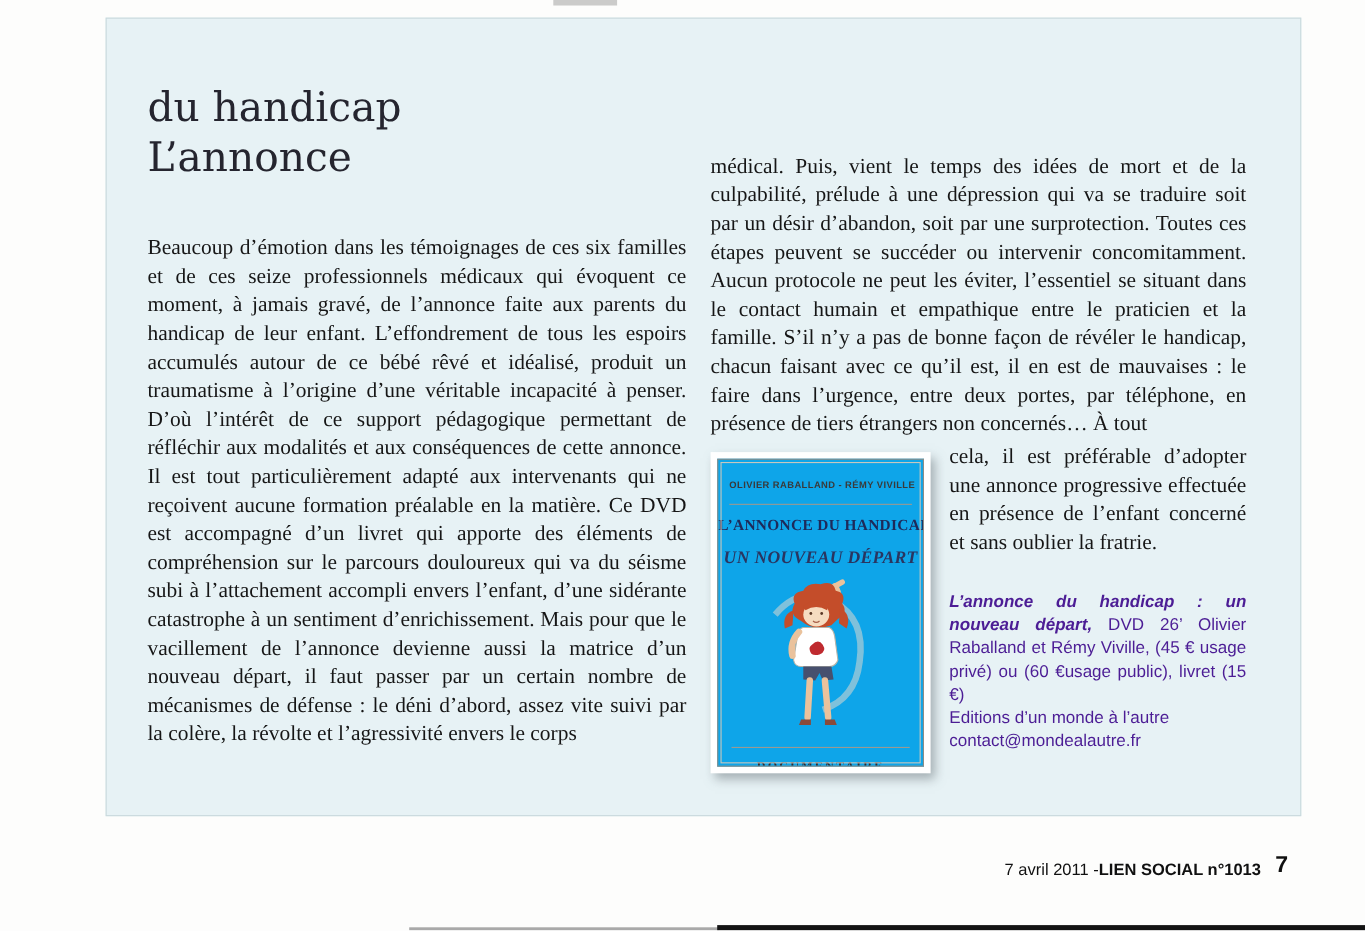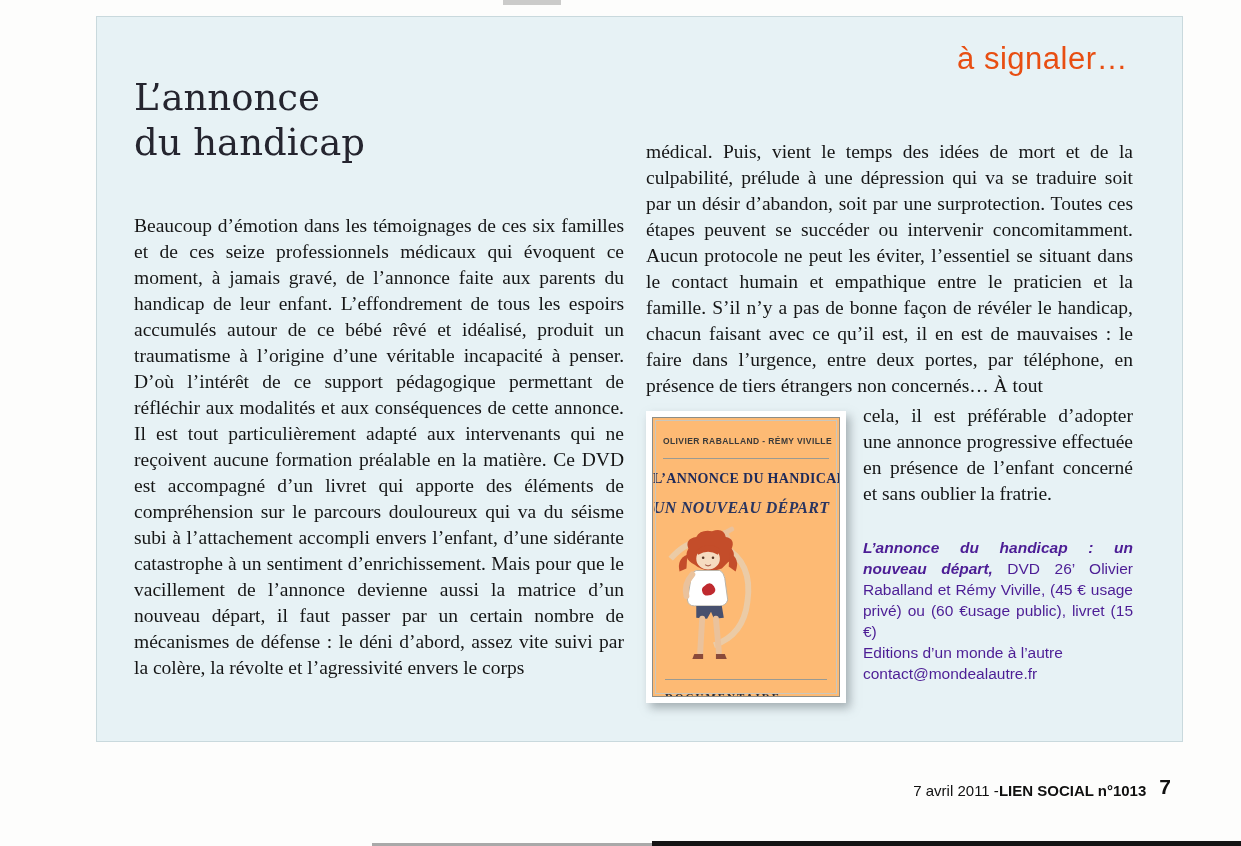--- a/index.html
+++ b/index.html
@@ -58,24 +58,25 @@
     width: 188px;
     height: 280px;
     margin: 8px 17px 6px 0;
     background: #ffffff;
     padding: 6px;
     box-shadow: 4px 5px 9px rgba(110,120,125,0.55);
   }
   .cover-inner {
     box-sizing: border-box;
     width: 100%; height: 100%;
-    background: #fdba74;
+    background: #0ea5e9;
     border: 1px solid #8d8d86;
     outline: 1px solid #c9c7bd;
     outline-offset: -4px;
+    text-align: center;
     font-family: "Liberation Serif", serif;
     overflow: hidden;
   }
   .cover-authors {
     margin: 10px 10px 0 10px;
     padding-bottom: 4px;
     border-bottom: 1px solid #9a9a92;
     font-family: "Liberation Sans", sans-serif;
     font-size: 8.5px;
     font-weight: 700;
@@ -139,25 +140,24 @@
   .scan-line-gray { position: absolute; left: 372px; bottom: 0; width: 282px; height: 3px; background: #a9a9a9; }
   .scan-top-mark { position: absolute; left: 503px; top: 0; width: 58px; height: 5px; background: #b5b5b5; opacity: 0.7; }
 </style>
 </head>
 <body>
 
 <div class="page">
 
   <div class="panel">
 
-    <div class="section-label">à signaler…</div>
 
     <h1 class="article-title">
+      <span>du handicap</span>
       <span>L’annonce</span>
-      <span>du handicap</span>
     </h1>
 
     <div class="col col1">
       <p>Beaucoup d’émotion dans les témoignages de ces six familles et de ces seize professionnels médicaux qui évoquent ce moment, à jamais gravé, de l’annonce faite aux parents du handicap de leur enfant. L’effondrement de tous les espoirs accumulés autour de ce bébé rêvé et idéalisé, produit un traumatisme à l’origine d’une véritable incapacité à penser. D’où l’intérêt de ce support pédagogique permettant de réfléchir aux modalités et aux conséquences de cette annonce. Il est tout particulièrement adapté aux intervenants qui ne reçoivent aucune formation préalable en la matière. Ce DVD est accompagné d’un livret qui apporte des éléments de compréhension sur le parcours douloureux qui va du séisme subi à l’attachement accompli envers l’enfant, d’une sidérante catastrophe à un sentiment d’enrichissement. Mais pour que le vacillement de l’annonce devienne aussi la matrice d’un nouveau départ, il faut passer par un certain nombre de mécanismes de défense : le déni d’abord, assez vite suivi par la colère, la révolte et l’agressivité envers le corps</p>
     </div>
 
     <div class="col col2">
       <p>médical. Puis, vient le temps des idées de mort et de la culpabilité, prélude à une dépression qui va se traduire soit par un désir d’abandon, soit par une surprotection. Toutes ces étapes peuvent se succéder ou intervenir concomitamment. Aucun protocole ne peut les éviter, l’essentiel se situant dans le contact humain et empathique entre le praticien et la famille. S’il n’y a pas de bonne façon de révéler le handicap, chacun faisant avec ce qu’il est, il en est de mauvaises : le faire dans l’urgence, entre deux portes, par téléphone, en présence de tiers étrangers non concernés… À tout</p>
 
       <div class="wrap-block">

